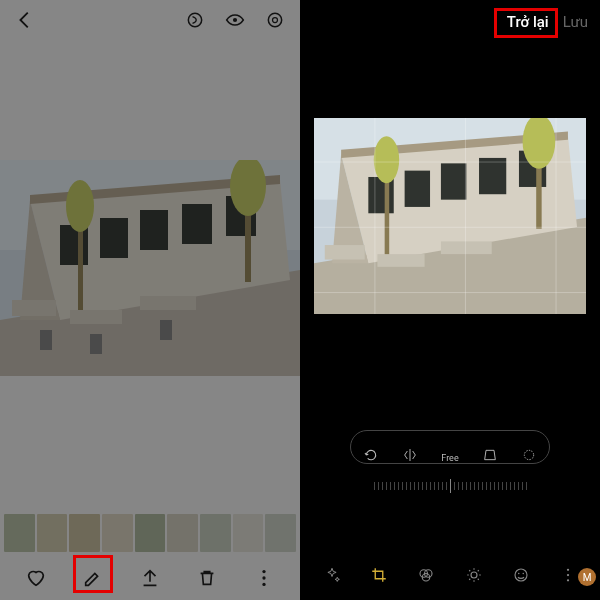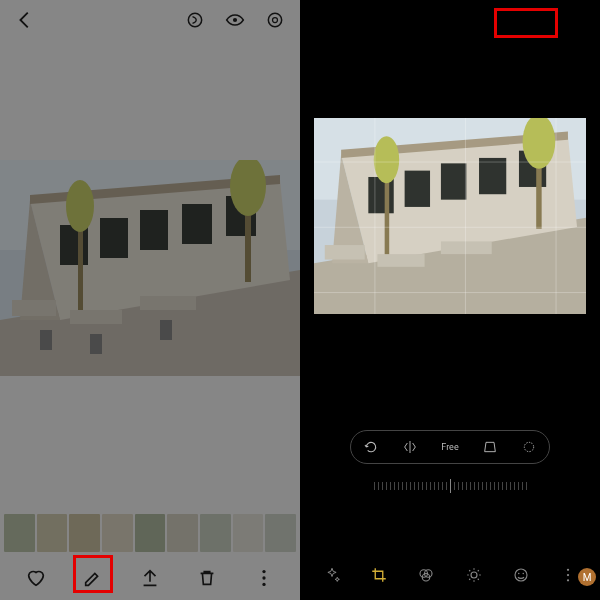--- a/index.html
+++ b/index.html
@@ -73,21 +73,21 @@
   }
   .grid-overlay {
     position: absolute; inset: 0;
     background:
       linear-gradient(rgba(255,255,255,.25) 1px, transparent 1px) 0 33.3%/100% 33.3%,
       linear-gradient(90deg, rgba(255,255,255,.25) 1px, transparent 1px) 33.3% 0/33.3% 100%;
   }
   .r-tools {
     position: absolute; top: 430px; left: 50px; width: 200px; height: 34px;
     border: 1px solid #444; border-radius: 17px;
-    display: flex; align-items: center; justify-content: space-around;
+    display: flex; align-items: flex-end; justify-content: space-around;
     color: #bbb;
   }
   .r-tools .t { font-size: 12px; }
   .r-ruler {
     position: absolute; top: 478px; left: 20px; width: 260px; height: 16px;
     display: flex; align-items: center; justify-content: center; gap: 3px;
   }
   .r-ruler i { width: 1px; height: 8px; background: #444; display: block; }
   .r-ruler i.mid { height: 14px; background: #888; }
   .r-bottom {
@@ -204,20 +204,24 @@
           <circle cx="12" cy="12" r="1.8" fill="#222"></circle>
           <circle cx="12" cy="19" r="1.8" fill="#222"></circle>
         </svg>
     </div>
   </div>
 
   <div class="dim-overlay"></div>
 </div>
 
 <div class="pane right">
+  <div class="r-top">
+    <span class="btn-back">Trở lại</span>
+    <span class="btn-save">Lưu</span>
+  </div>
   <div class="hl-back"></div>
 
   <div class="r-photo">
     <svg viewBox="0 0 300 216" width="272" height="196" preserveAspectRatio="xMidYMid slice">
       <rect width="300" height="216" fill="#c7d2da"></rect>
       <rect y="0" width="300" height="90" fill="#d6e0e6"></rect>
       <polygon points="0,160 300,110 300,216 0,216" fill="#b5af9f"></polygon>
       <polygon points="30,40 280,20 290,120 60,160" fill="#d6d0c3"></polygon>
       <polygon points="30,40 60,160 20,160" fill="#bab3a3"></polygon>
       <rect x="60" y="65" width="28" height="40" fill="#2f332f"></rect>

